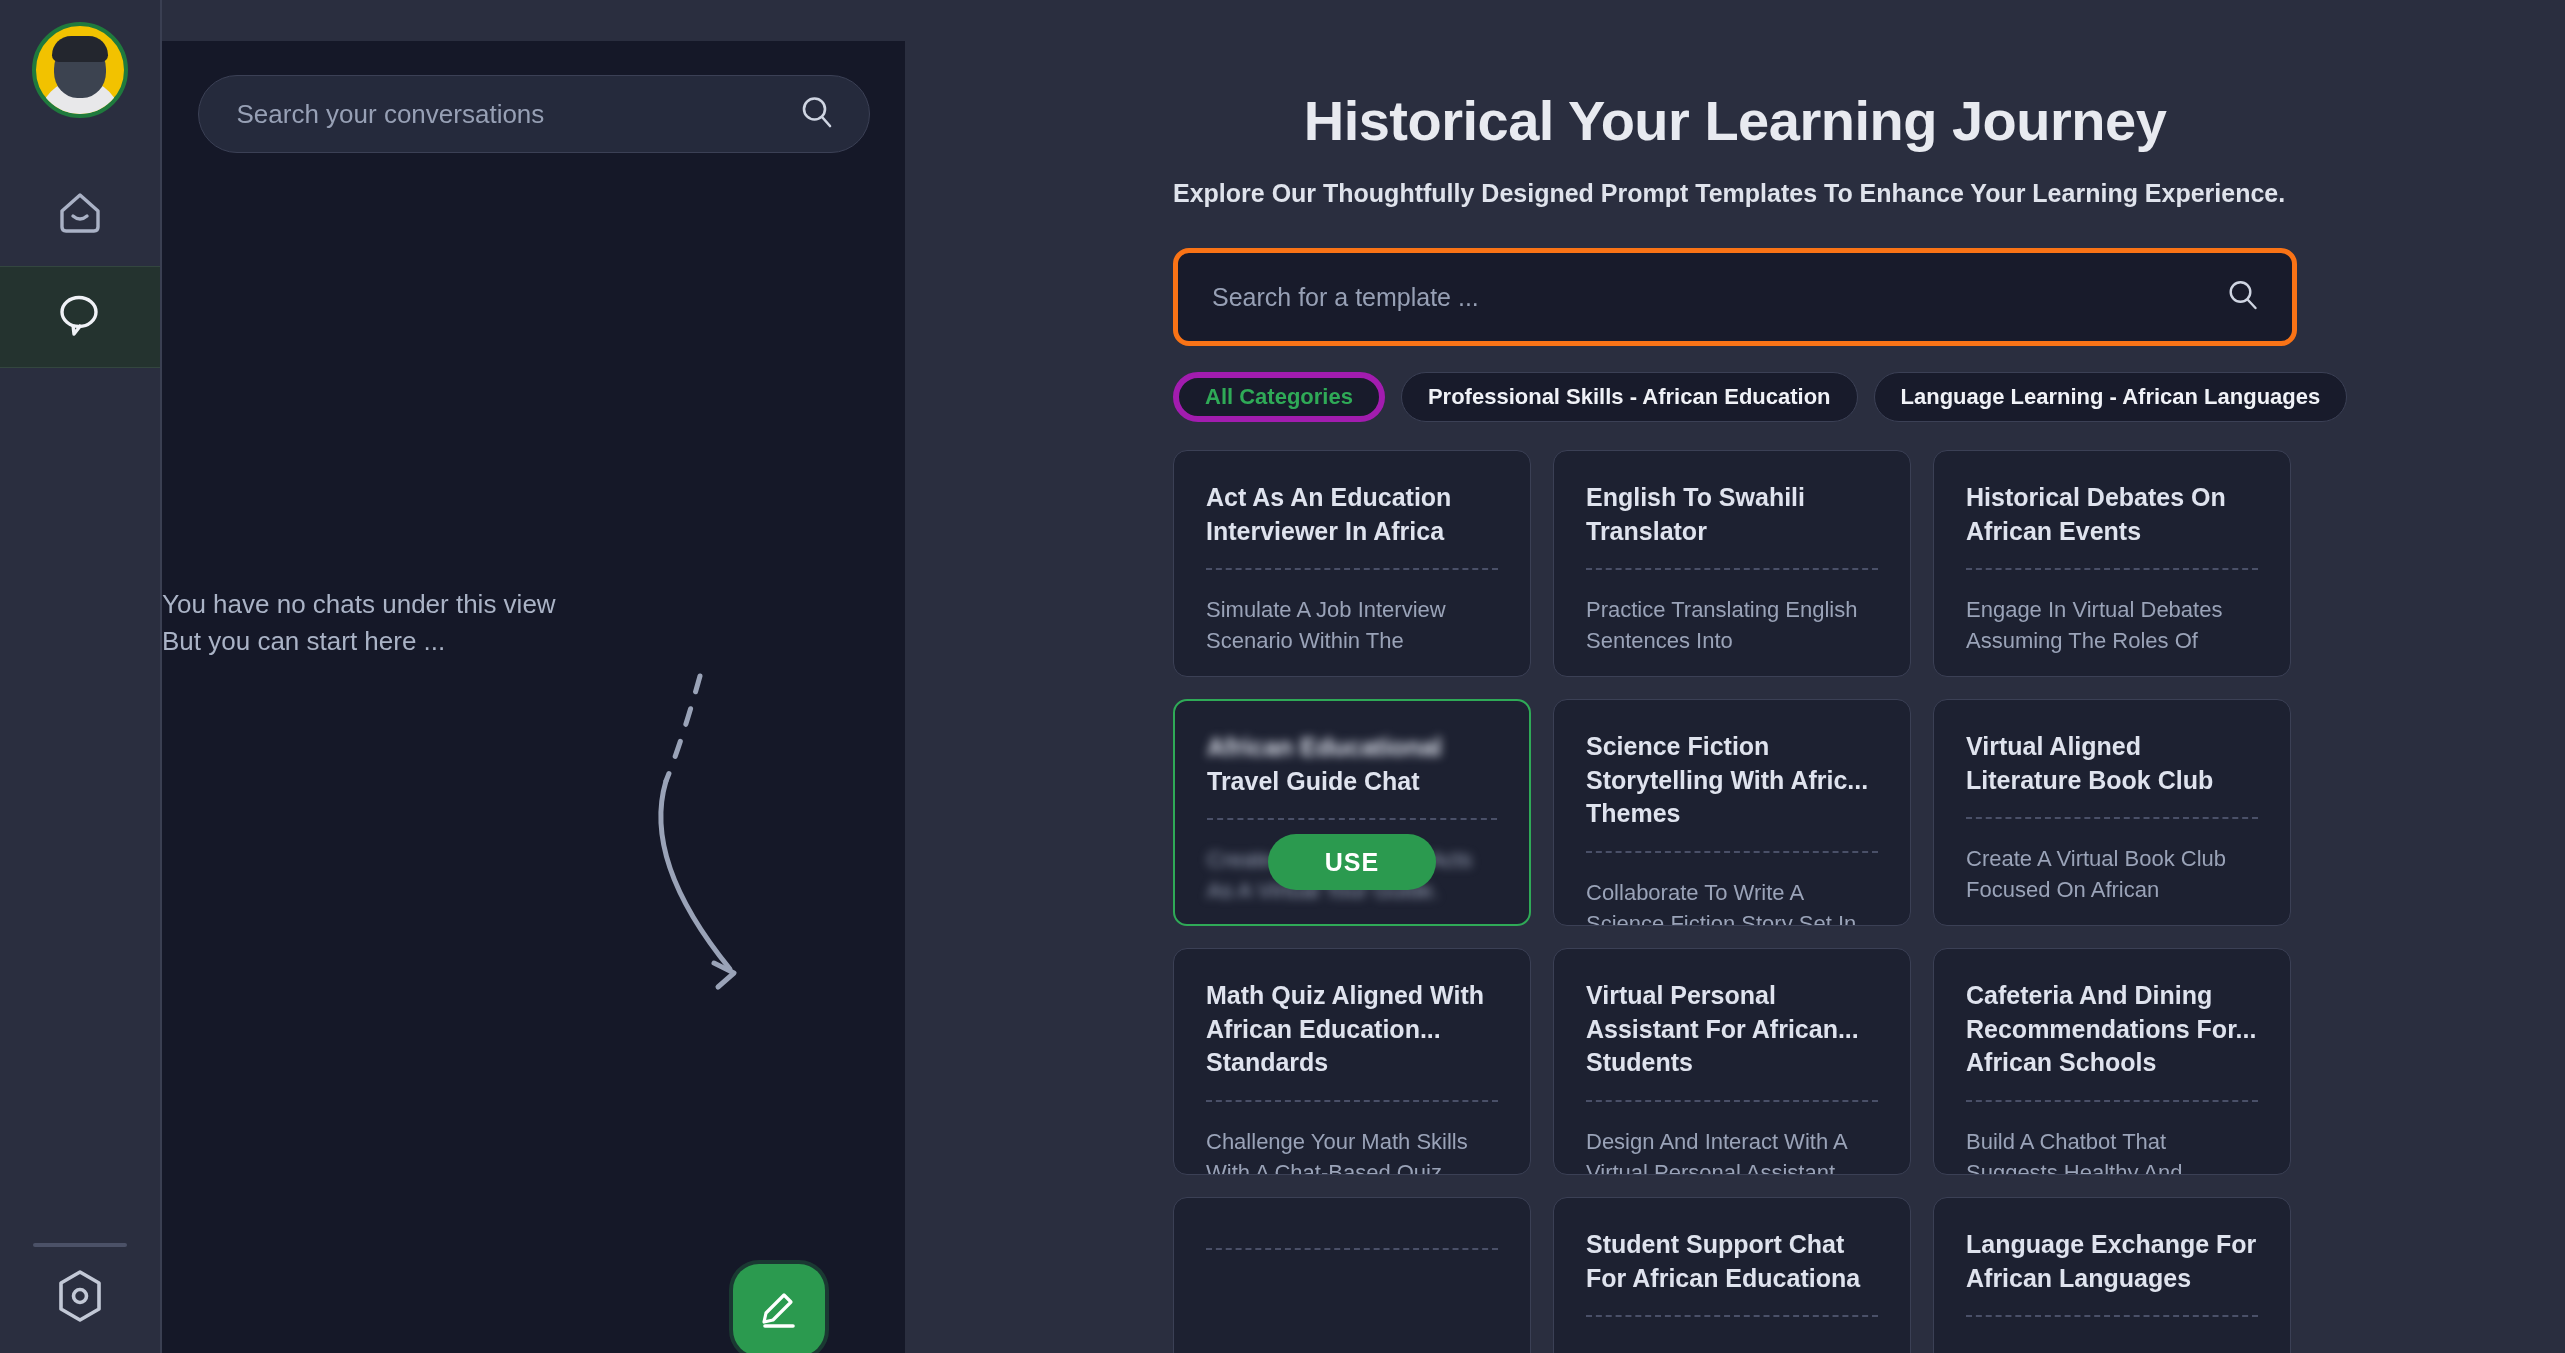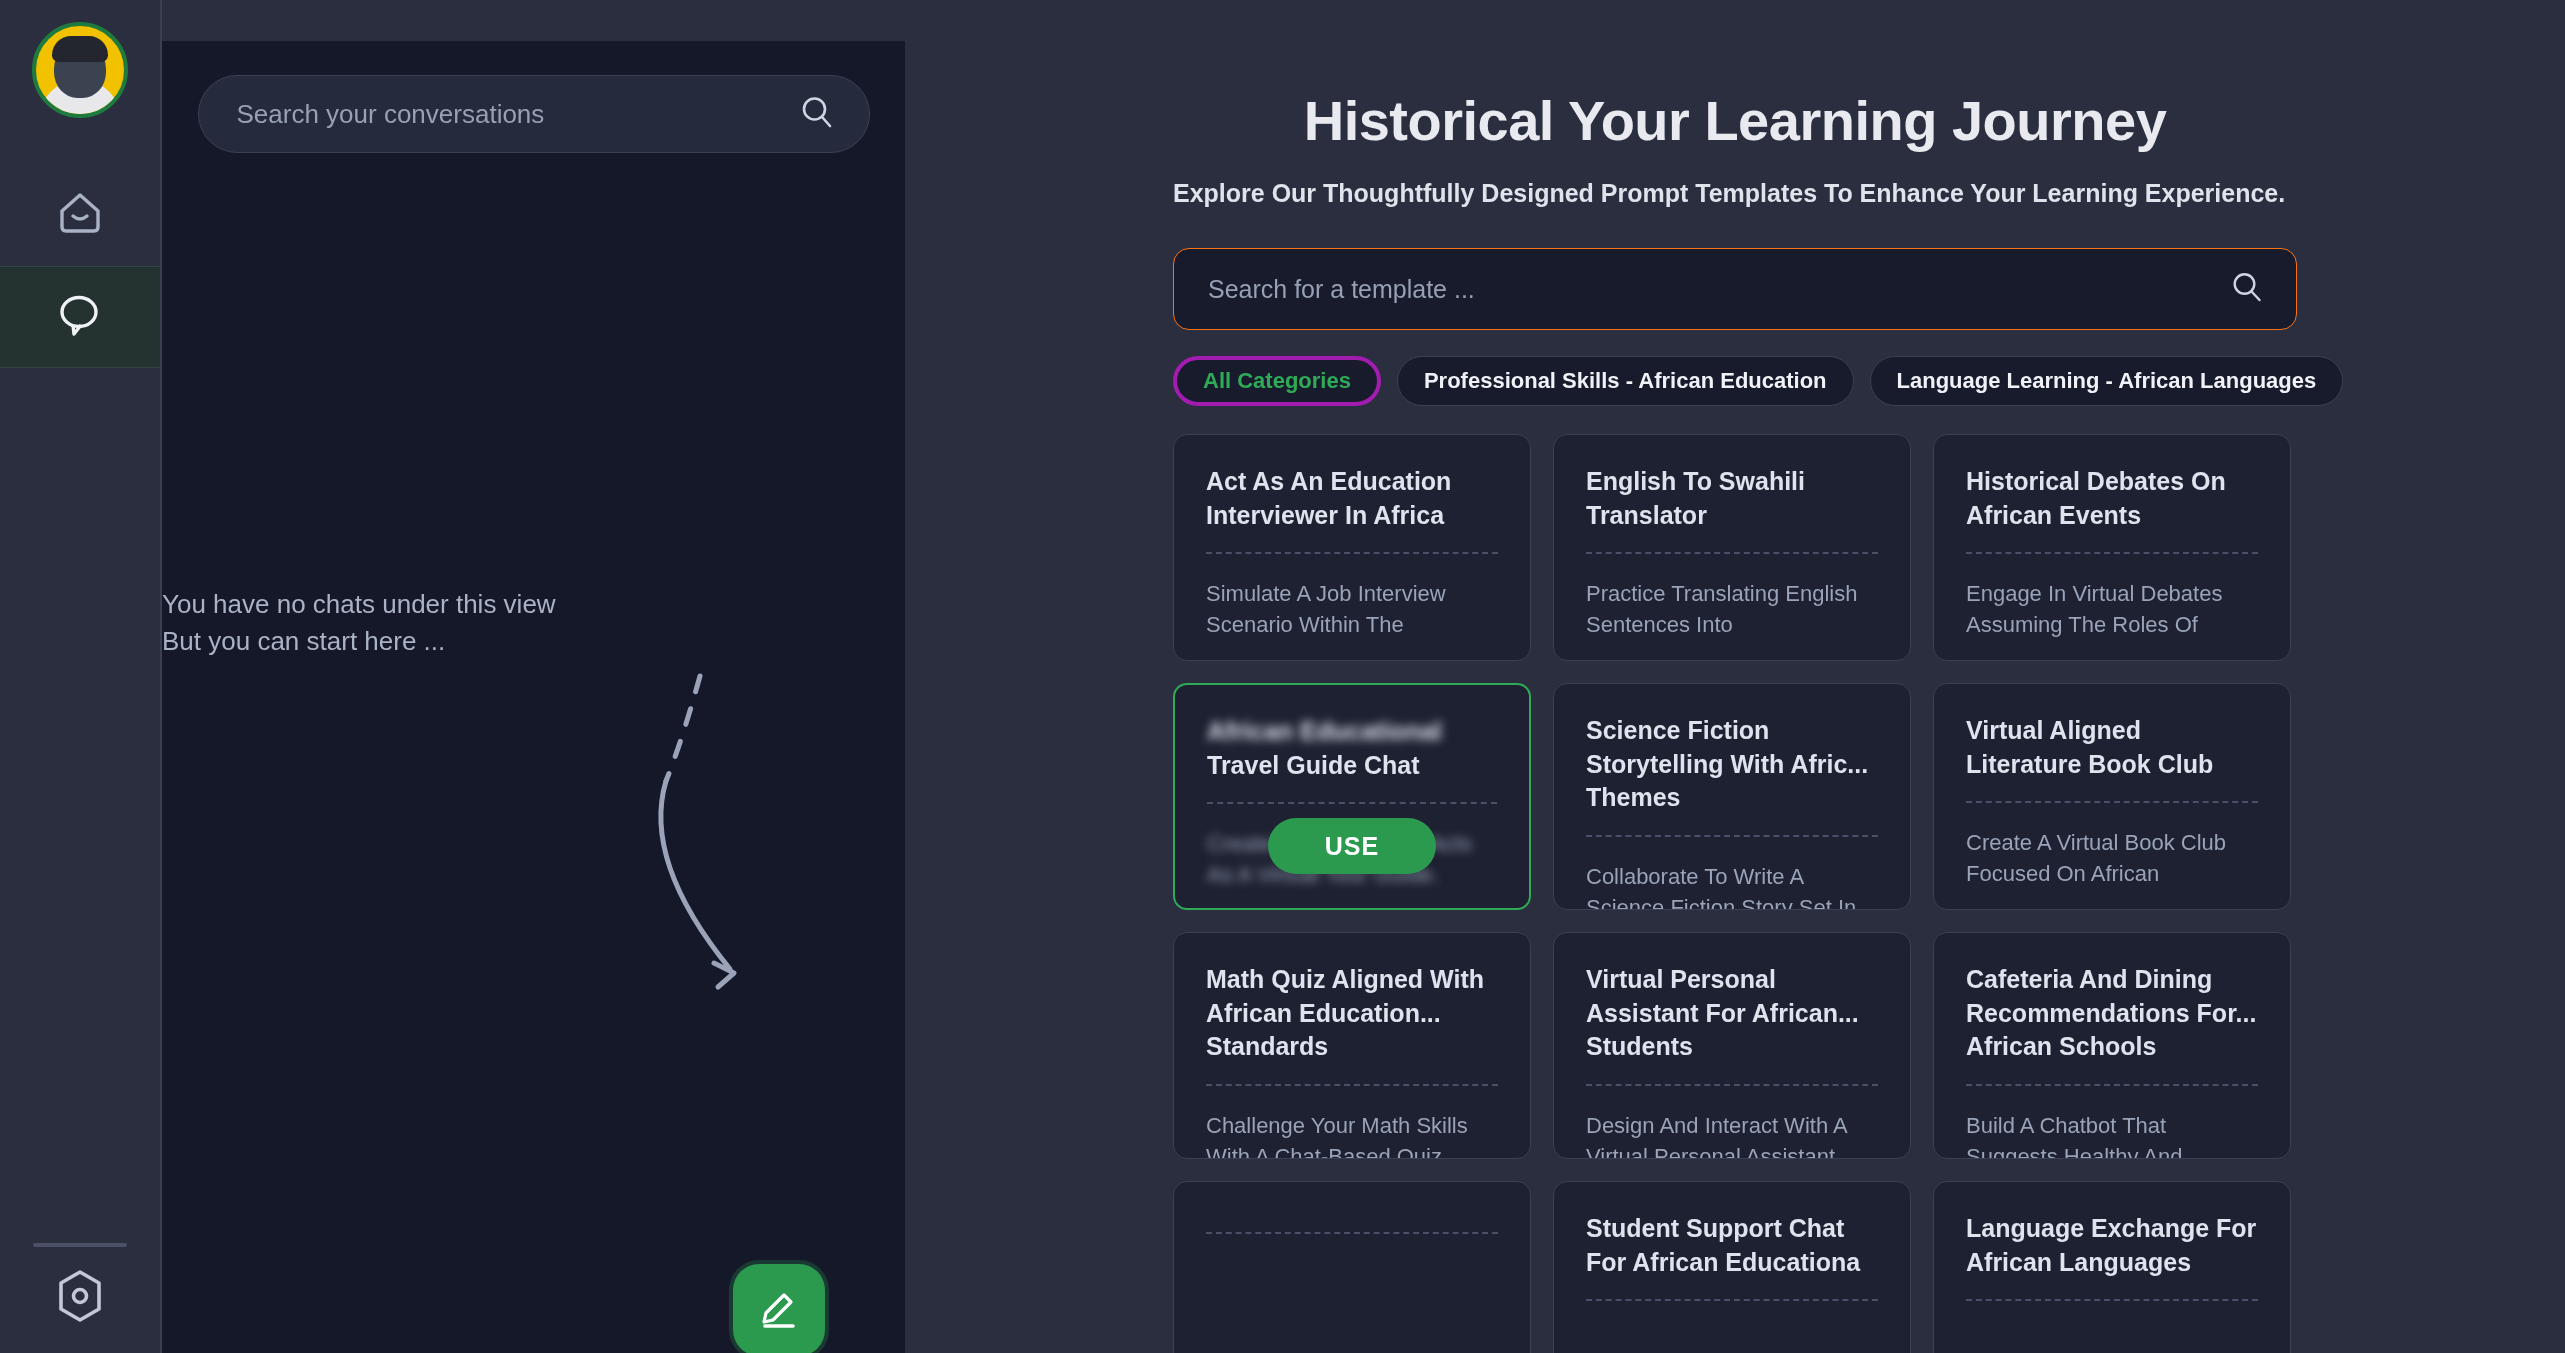--- a/index.html
+++ b/index.html
@@ -172,23 +172,23 @@
   .subtitle {
     margin-top: 26px;
     font-size: 25px;
     color: #dfe3ec;
     text-align: left;
     font-weight: 600;
   }
   .tpl-search {
     margin-top: 40px;
     width: 1124px;
-    height: 82px;
+    height: 98px;
     background: #181b2b;
-    border: 1px solid #f97316;
+    border: 5px solid #f97316;
     border-radius: 16px;
     display: flex;
     align-items: center;
     padding: 0 32px 0 34px;
     cursor: text;
   }
   .tpl-search .ph {
     flex: 1;
     color: #97a0b5;
     font-size: 25px;
@@ -207,21 +207,21 @@
     color: #f0f2f7;
     font-size: 22px;
     font-weight: 600;
     display: flex;
     align-items: center;
     justify-content: center;
     cursor: pointer;
     white-space: nowrap;
   }
   .pill.active {
-    border: 4px solid #a21caf;
+    border: 6px solid #a21caf;
     color: #2faa57;
     justify-content: center;
   }
 
   .grid {
     margin-top: 28px;
     display: grid;
     grid-template-columns: repeat(3, 358px);
     gap: 22px;
   }

